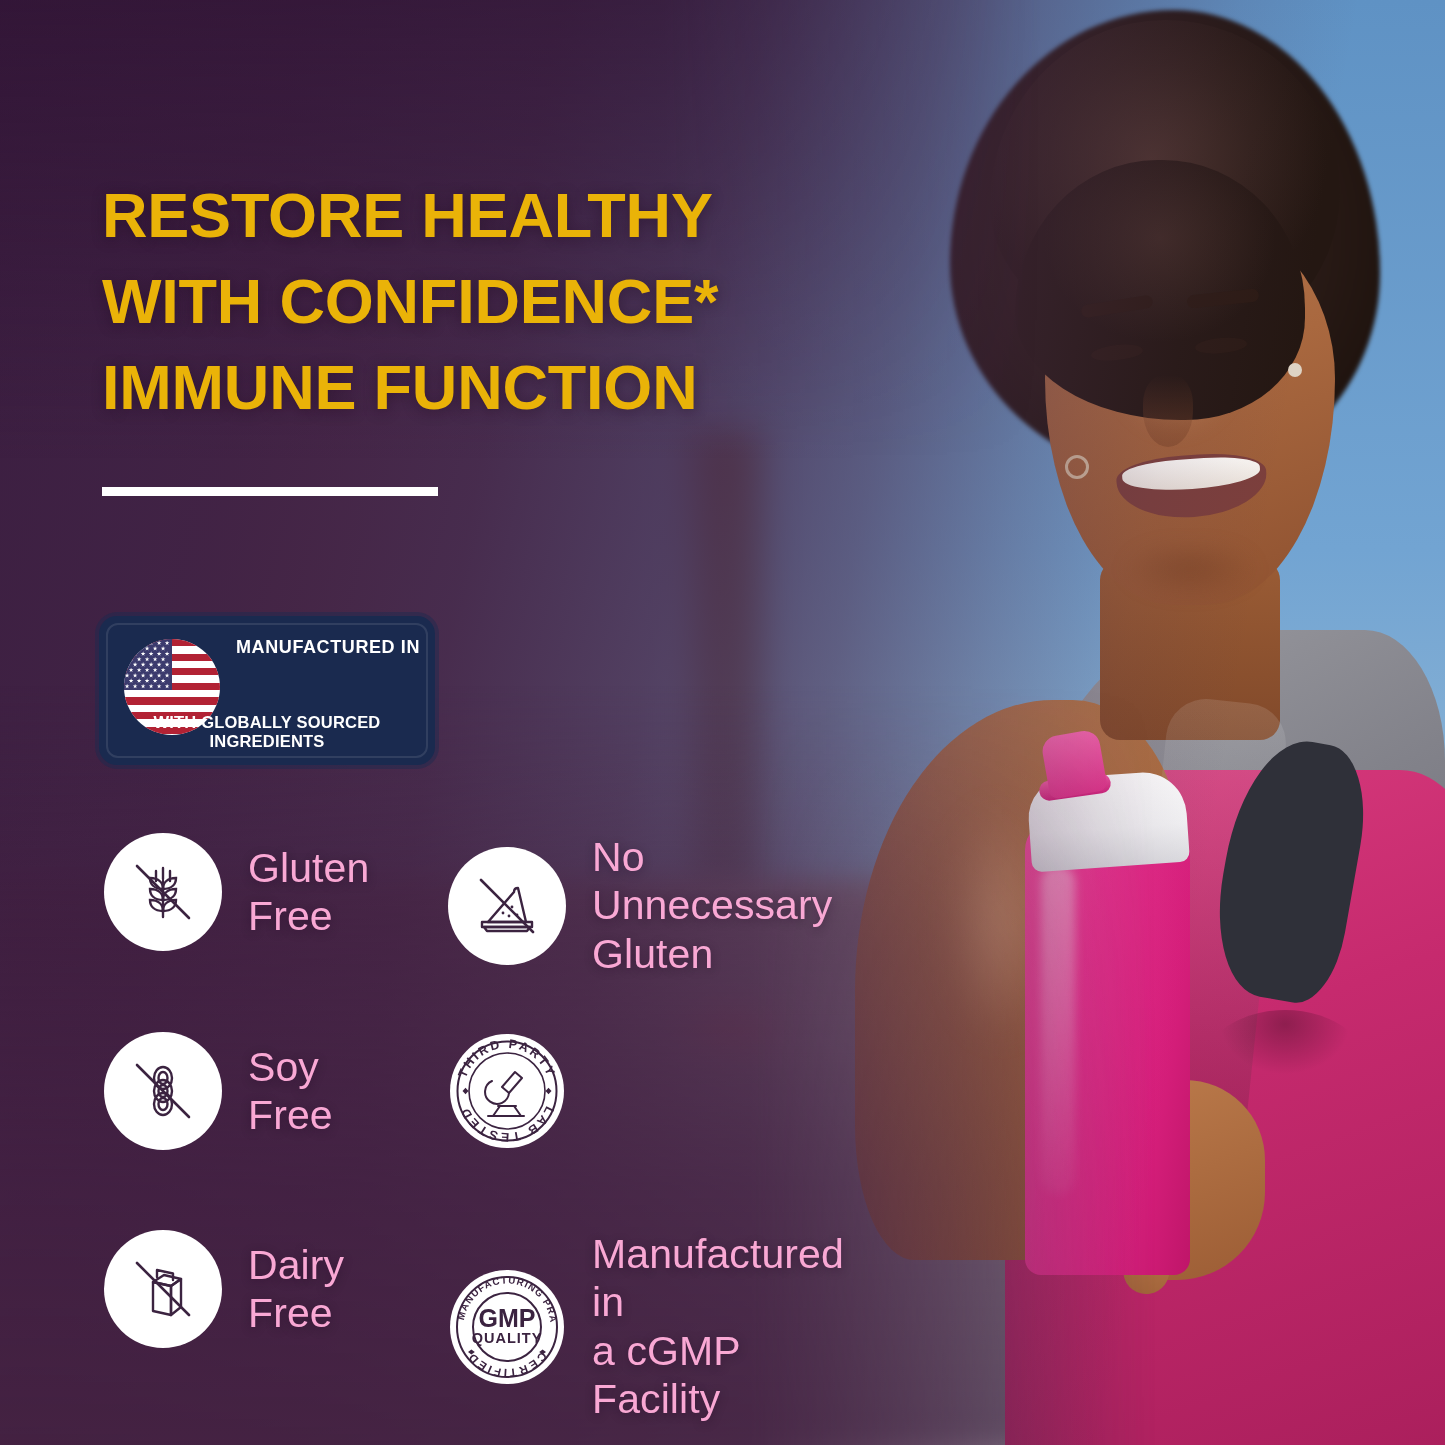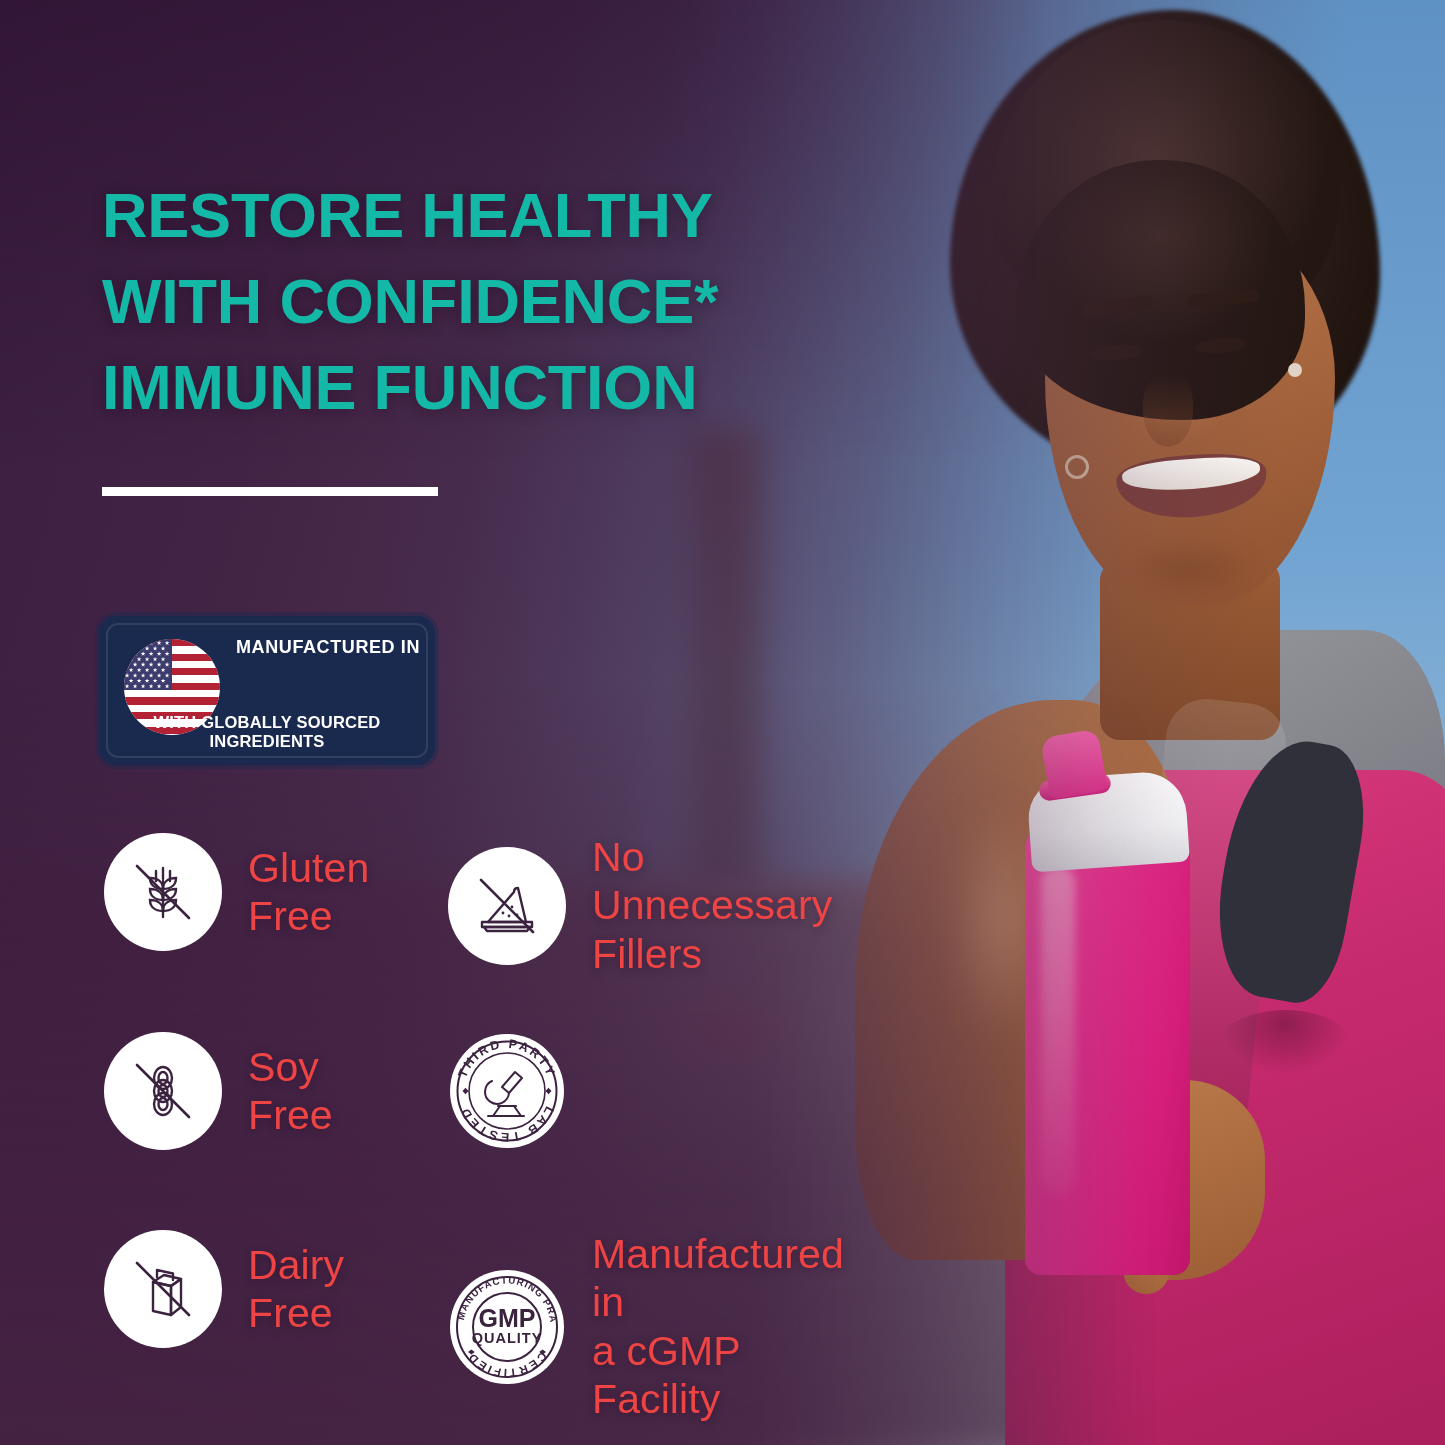--- a/index.html
+++ b/index.html
@@ -257,21 +257,21 @@
     background: linear-gradient(180deg, rgba(44,16,48,.55), rgba(44,16,48,0));
     mask-image: linear-gradient(90deg, #000 0%, #000 46%, rgba(0,0,0,0) 72%);
     -webkit-mask-image: linear-gradient(90deg, #000 0%, #000 46%, rgba(0,0,0,0) 72%);
   }
 
   
   .content { position:absolute; inset:0; }
 
   .headline {
     position:absolute; left:102px; top:131px; width:800px;
-    color:#14b8a6;
+    color:#eab308;
     font-size: 63px;
     font-weight: 800;
     line-height: 1.36;
     letter-spacing: -0.2px;
     text-transform: uppercase;
     text-shadow: 0 2px 14px rgba(30,8,32,.45);
   }
   .headline .hl-line { display:block; white-space:nowrap; }
 
   .divider {
@@ -329,21 +329,21 @@
   .feat {
     position:absolute; display:flex; align-items:center; gap:26px;
   }
   .feat-ic {
     width:118px; height:118px; flex:0 0 118px;
     background:#ffffff; border-radius:50%;
     display:flex; align-items:center; justify-content:center;
   }
   .feat-ic.seal { background:transparent; }
   .feat-label {
-    color:#ef4444; font-size:41px; font-weight:400; line-height:1.18;
+    color:#f9a8d4; font-size:41px; font-weight:400; line-height:1.18;
     white-space:pre-line; letter-spacing:.1px;
     text-shadow: 0 2px 10px rgba(30,8,32,.38);
   }
   .col1 { left:104px; }
   .col2 { left:448px; }
   .row1 { top:833px; }
   .row2 { top:1032px; }
   .row3 { top:1230px; }
 </style>
 </head>
@@ -511,21 +511,21 @@
             <path d="M12 53 h50 v5 H12 z"></path>
             <path d="M14 58 h46 l-3 4 H17 z"></path>
             <circle cx="33" cy="44" r="1.4" fill="#3b2340" stroke="none"></circle>
             <circle cx="42" cy="38" r="1.4" fill="#3b2340" stroke="none"></circle>
             <circle cx="39" cy="47" r="1.4" fill="#3b2340" stroke="none"></circle>
             <circle cx="47" cy="46" r="1.4" fill="#3b2340" stroke="none"></circle>
             <path d="M11 11 L63 63" stroke-width="2.6"></path>
           </svg>
         </div>
         <div class="feat-label">No Unnecessary
-Fillers</div>
+Gluten</div>
       </div>
 
       <div class="feat col1 row2">
         <div class="feat-ic">
           <svg width="74" height="74" viewBox="0 0 74 74" fill="none" stroke="#3b2340" stroke-width="2.4" stroke-linecap="round">
             <ellipse cx="37" cy="24" rx="9" ry="11"></ellipse>
             <ellipse cx="37" cy="24" rx="4.5" ry="6"></ellipse>
             <ellipse cx="37" cy="37" rx="9" ry="11"></ellipse>
             <ellipse cx="37" cy="37" rx="4.5" ry="6"></ellipse>
             <ellipse cx="37" cy="50" rx="9" ry="11"></ellipse>

